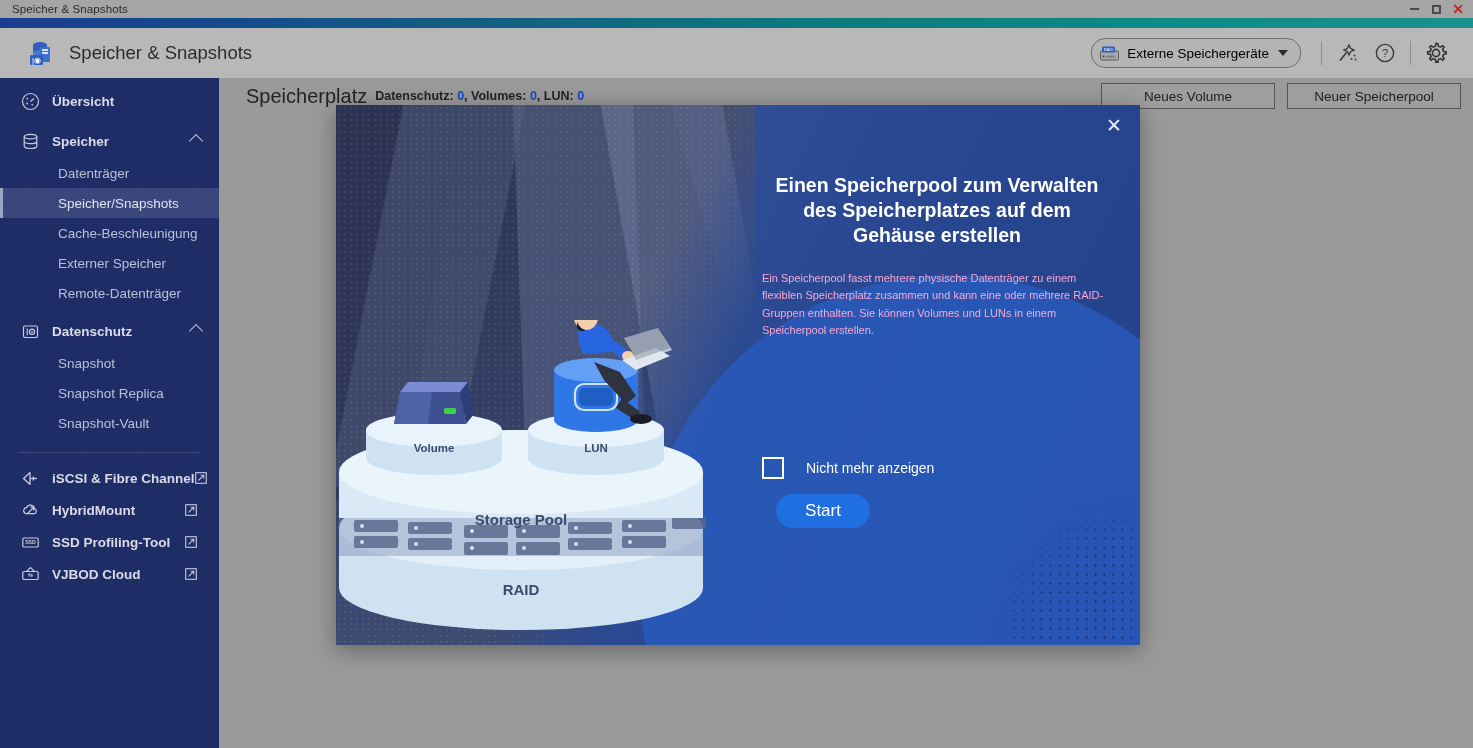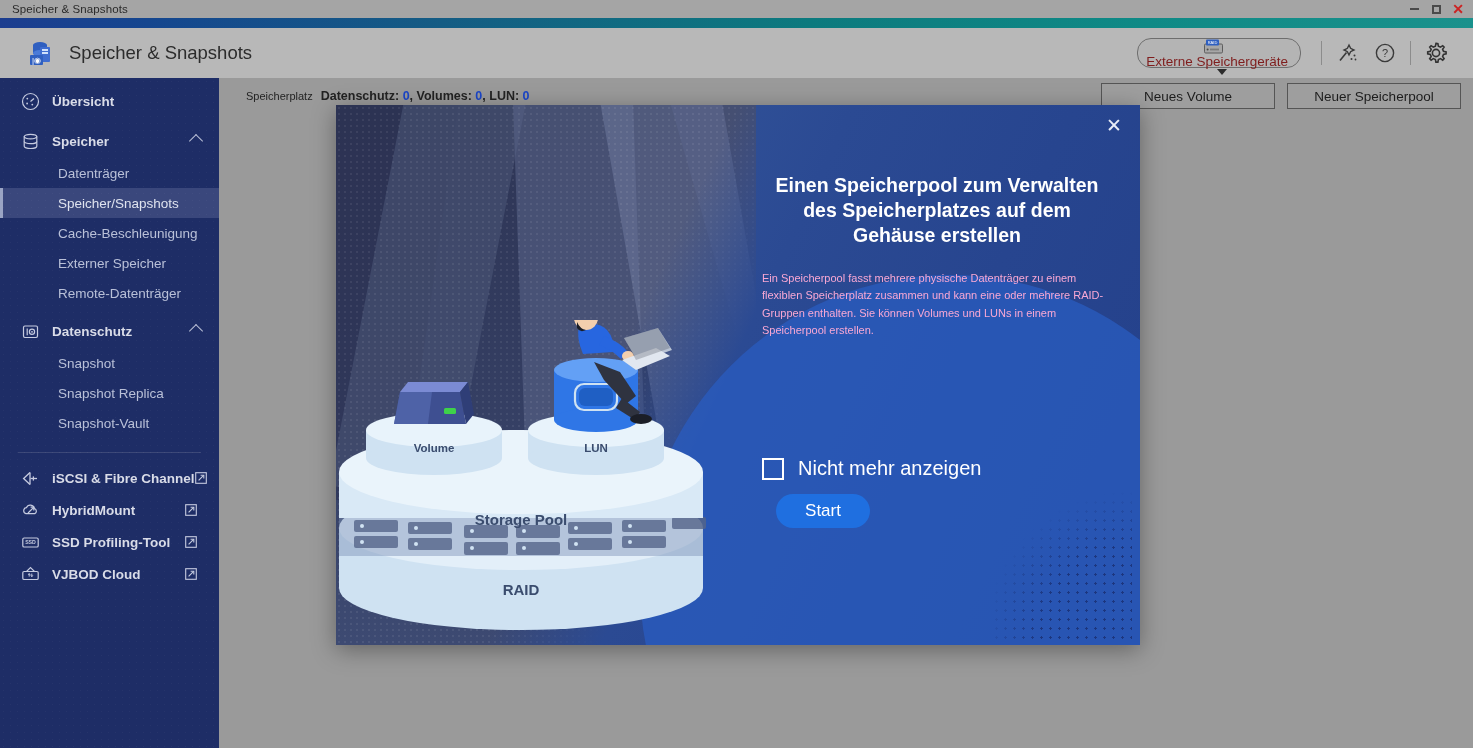--- a/index.html
+++ b/index.html
@@ -79,23 +79,22 @@
   #ext-storage-btn {
     height: 28px;
     border: 1px solid #6e6e6e;
     border-radius: 14px;
     background: #b4b4b4;
     display: flex;
     align-items: center;
     padding: 0 12px 0 8px;
     margin-right: 14px;
     font-size: 13.5px;
-    color: #7f1d1d;
+    color: #000000;
     white-space: nowrap;
-    flex-direction: column;
   }
   #ext-storage-btn .esb-icon {
     width: 19px; height: 15px;
     margin-right: 8px;
     position: relative;
     flex: none;
   }
   .caret-down {
     margin-left: 9px;
     width: 0; height: 0;
@@ -209,21 +208,21 @@
     position: absolute;
     left: 219px; top: 78px;
     width: 1254px; height: 36px;
     background: #9a9a9a;
     display: flex;
     align-items: center;
     z-index: 15;
   }
   #page-title {
     margin-left: 27px;
-    font-size: 11px;
+    font-size: 20px;
     color: #232323;
     white-space: nowrap;
   }
   #page-counts {
     margin-left: 8px;
     font-size: 12.5px;
     color: #232323;
     font-weight: bold;
     white-space: nowrap;
   }
@@ -345,23 +344,23 @@
     display: flex;
     align-items: center;
   }
   #modal-checkbox {
     width: 18px; height: 18px;
     border: 2px solid #ffffff;
     background: transparent;
     flex: none;
   }
   #modal-checkbox-label {
-    margin-left: 14px;
+    margin-left: 22px;
     color: #ffffff;
-    font-size: 20px;
+    font-size: 14px;
     white-space: nowrap;
   }
   #modal-start-btn {
     position: absolute;
     left: 440px; top: 389px;
     width: 94px; height: 34px;
     border-radius: 17px;
     background: #1f6fe0;
     color: #ffffff;
     font-size: 17px;

